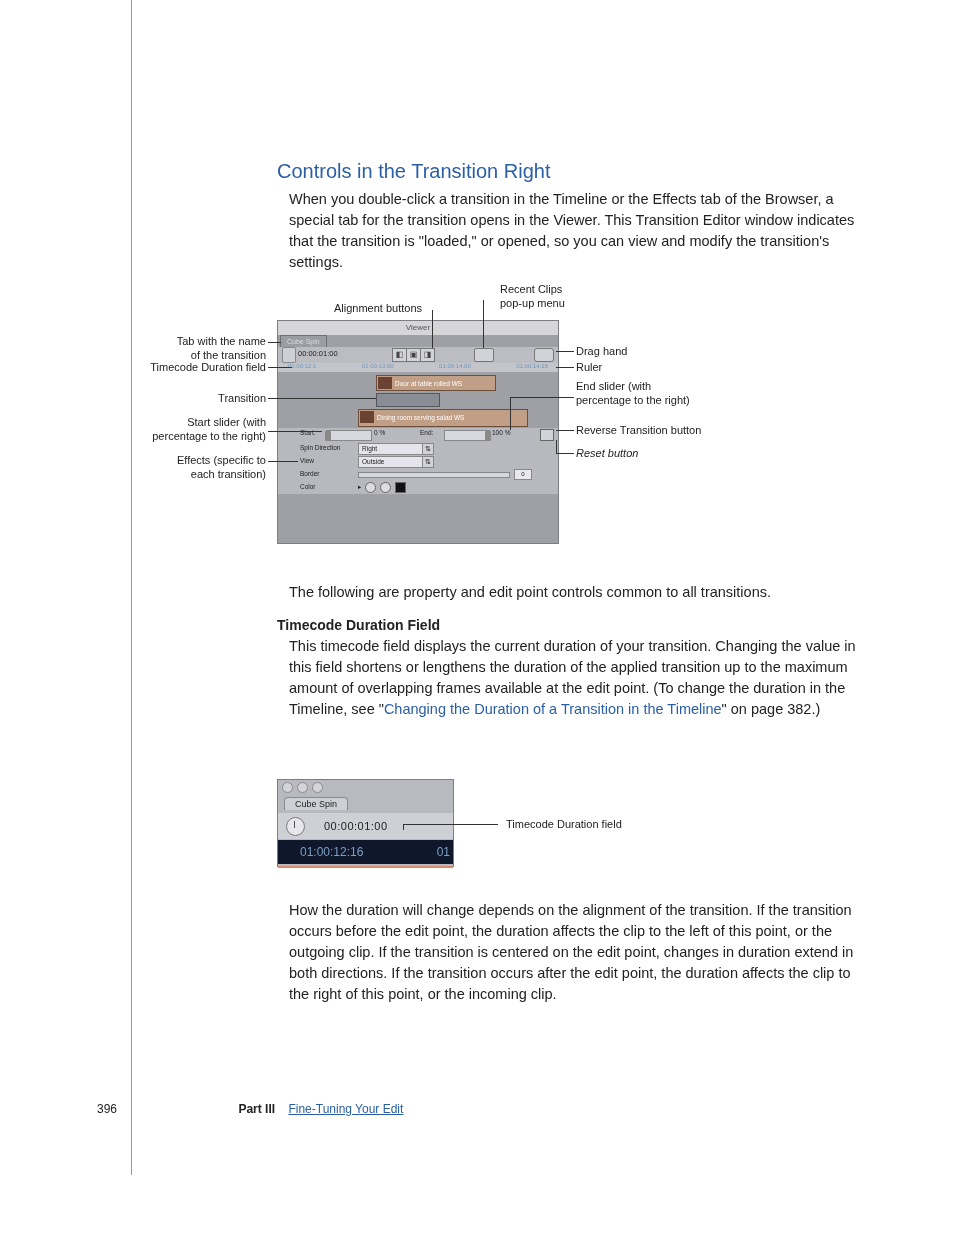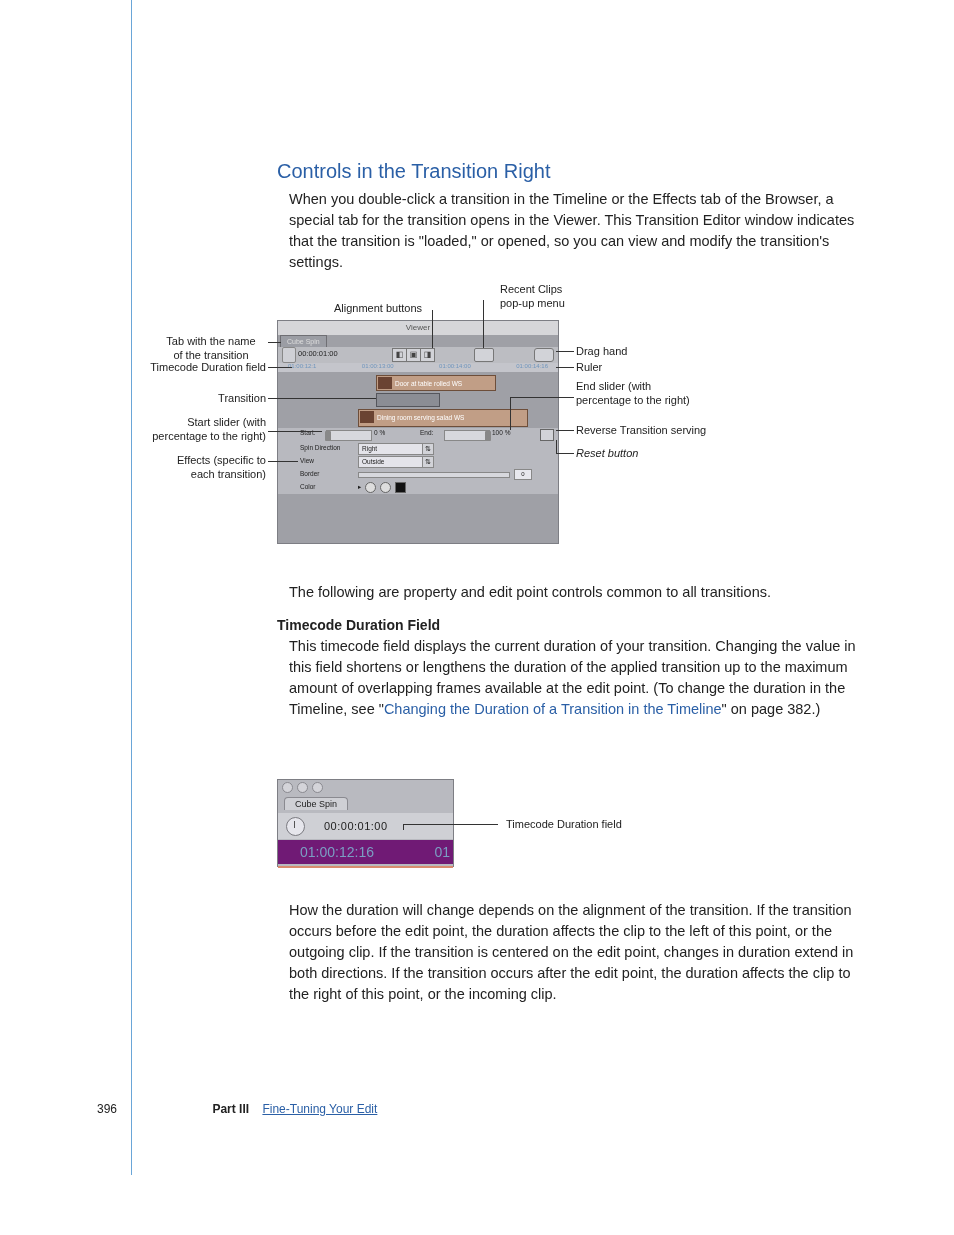--- a/index.html
+++ b/index.html
@@ -200,35 +200,35 @@
     position:absolute; left:8px; top:37px; width:17px; height:17px; border-radius:50%;
     background:#e6e6ec; border:1px solid #7a7a80;
   }
   .diagram2 .tcicon::after{
     content:""; position:absolute; left:7px; top:3px; width:1px; height:7px; background:#555;
   }
   .diagram2 .tc2 {
     position:absolute; left:46px; top:40px; font-size:11px; color:#222; letter-spacing:0.5px;
   }
   .diagram2 .ruler2 {
-    position:absolute; left:0; right:0; top:60px; height:24px; background:#701a75;
-    font-size:14px; color:#7b9ec3; padding-left:22px; line-height:24px;
+    position:absolute; left:0; right:0; top:60px; height:24px; background:#0f172a;
+    font-size:12px; color:#7b9ec3; padding-left:22px; line-height:24px;
   }
   .diagram2 .ruler2 .r2 { position:absolute; right:3px; }
   .diagram2 .redline {
     position:absolute; left:0; right:0; bottom:-2px; height:2px; background:#d98b6e;
   }
 
   
   .footer {
     position:absolute; left:97px; right:80px; top:1102px;
     font-size:12px;
   }
   .footer .pnum { color:#222; font-weight:500;margin-top:39px; }
-  .footer .part { margin-left:92px; font-weight:600; color:#222; }
+  .footer .part { margin-left:118px; font-weight:600; color:#222; }
   .footer .ptitle { color:#2a5fa6; margin-left:10px;text-decoration:underline; }
 </style>
 </head>
 <body>
 
 <div class="page">
   <div class="leftline"></div>
 
   <div class="content">
     <h2 class="title">Controls in the Transition Right</h2>
@@ -298,21 +298,21 @@
       <span class="lbl">Color</span>
       <span style="position:absolute;left:80px;top:1px;">
         ▸
         <span class="swatch" style="background:#ddd; border-radius:50%;"></span>
         <span class="swatch" style="background:#ddd; border-radius:50%;"></span>
         <span class="swatch" style="background:#111;"></span>
       </span>
     </div>
   </div>
 
-  <div class="callout" style="left:156px; top:335px; text-align:center; width:110px; white-space:normal;"><span>Tab with the name<br>of the transition</span></div>
+  <div class="callout" style="left:156px; top:335px; text-align:right; width:110px; white-space:normal;"><span>Tab with the name<br>of the transition</span></div>
   <div class="lead" style="left:268px; top:342px; width:13px;"></div>
 
   <div class="callout" style="left:136px; top:361px; text-align:right; width:130px;">Timecode Duration field</div>
   <div class="lead" style="left:268px; top:367px; width:24px;"></div>
 
   <div class="callout" style="left:190px; top:392px; text-align:right; width:76px;">Transition</div>
   <div class="lead" style="left:268px; top:398px; width:108px;"></div>
 
   <div class="callout" style="left:130px; top:416px; text-align:right; width:136px; white-space:normal;"><span>Start slider (with<br>percentage to the right)</span></div>
   <div class="lead" style="left:268px; top:431px; width:54px;"></div>
@@ -329,21 +329,21 @@
   <div class="callout" style="left:576px; top:345px;">Drag hand</div>
   <div class="lead" style="left:556px; top:351px; width:18px;"></div>
 
   <div class="callout" style="left:576px; top:361px;">Ruler</div>
   <div class="lead" style="left:556px; top:367px; width:18px;"></div>
 
   <div class="callout" style="left:576px; top:380px; white-space:normal; width:150px;"><span>End slider (with<br>percentage to the right)</span></div>
   <div class="lead" style="left:510px; top:397px; width:64px;"></div>
   <div class="leadv" style="left:510px; top:397px; height:33px;"></div>
 
-  <div class="callout" style="left:576px; top:424px;">Reverse Transition serving</div>
+  <div class="callout" style="left:576px; top:424px;">Reverse Transition button</div>
   <div class="lead" style="left:556px; top:430px; width:18px;"></div>
 
   <div class="callout" style="left:576px; top:447px;font-style:italic;">Reset button</div>
   <div class="lead" style="left:556px; top:453px; width:18px;"></div>
   <div class="leadv" style="left:556px; top:440px; height:13px;"></div>
 
   <div style="position:absolute; left:277px; right:90px; top:582px;">
     <p class="body">The following are property and edit point controls common to all transitions.</p>
     <p class="sub">Timecode Duration Field</p>
     <p class="body">

